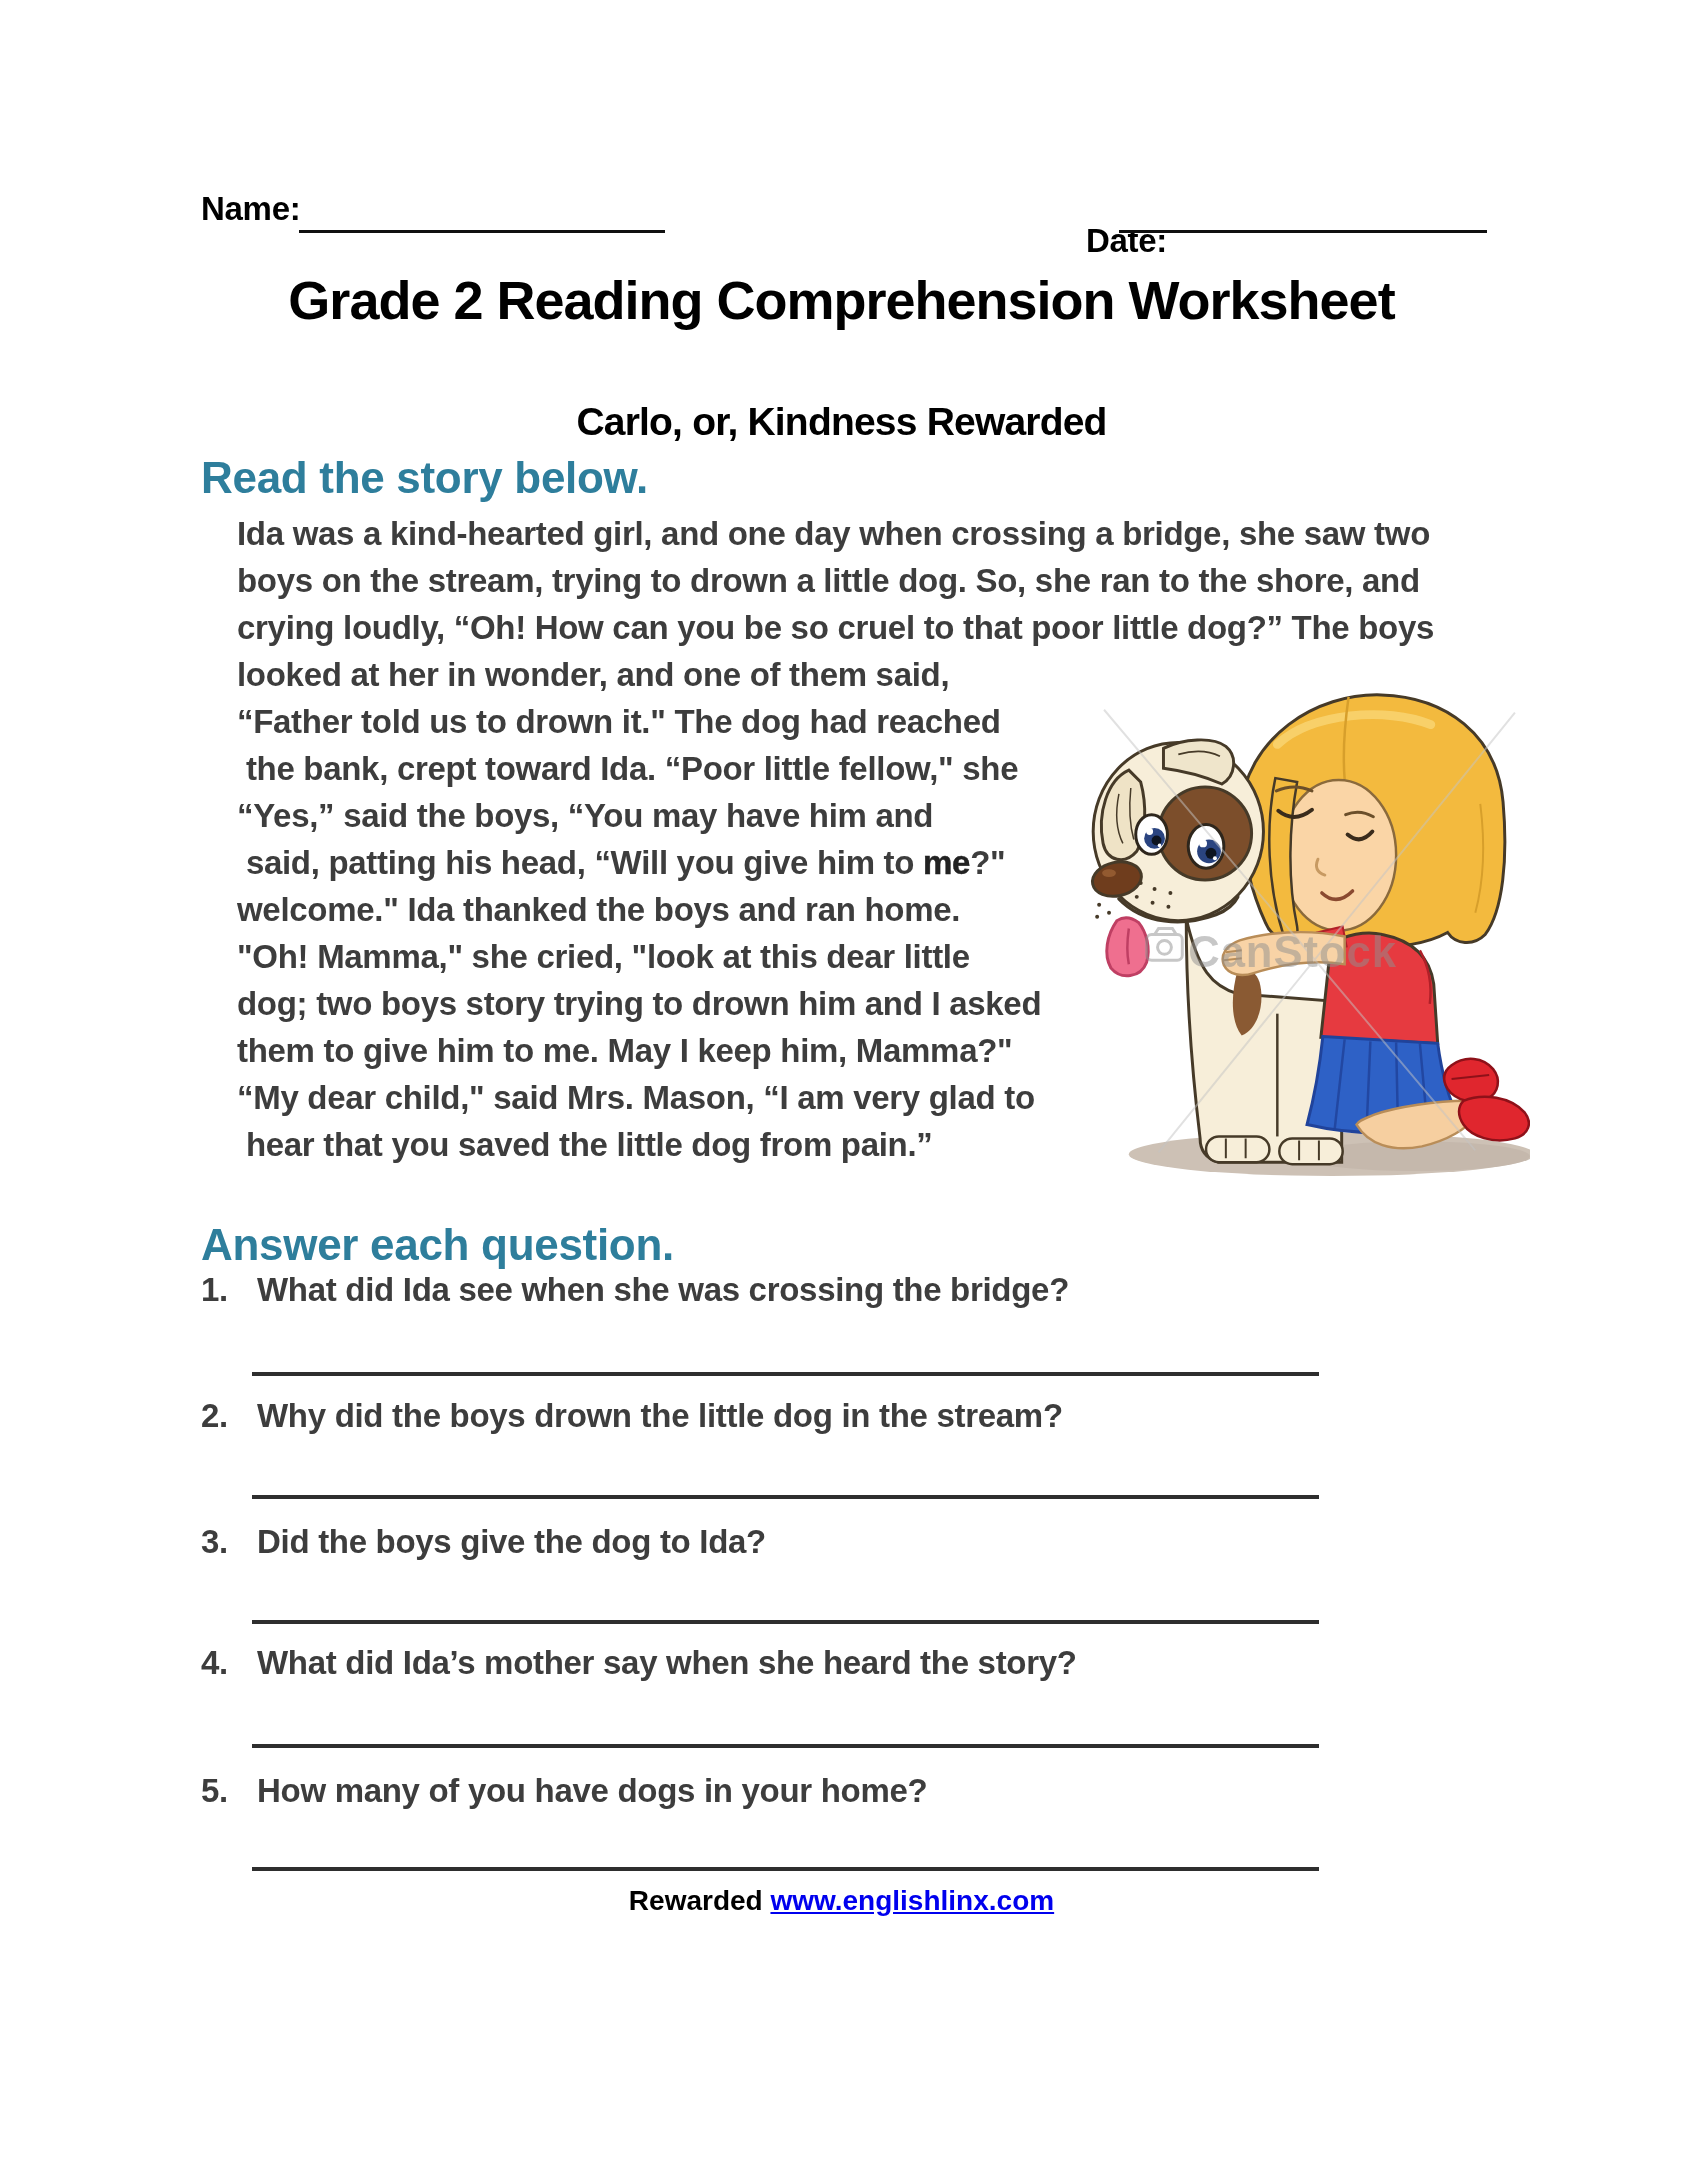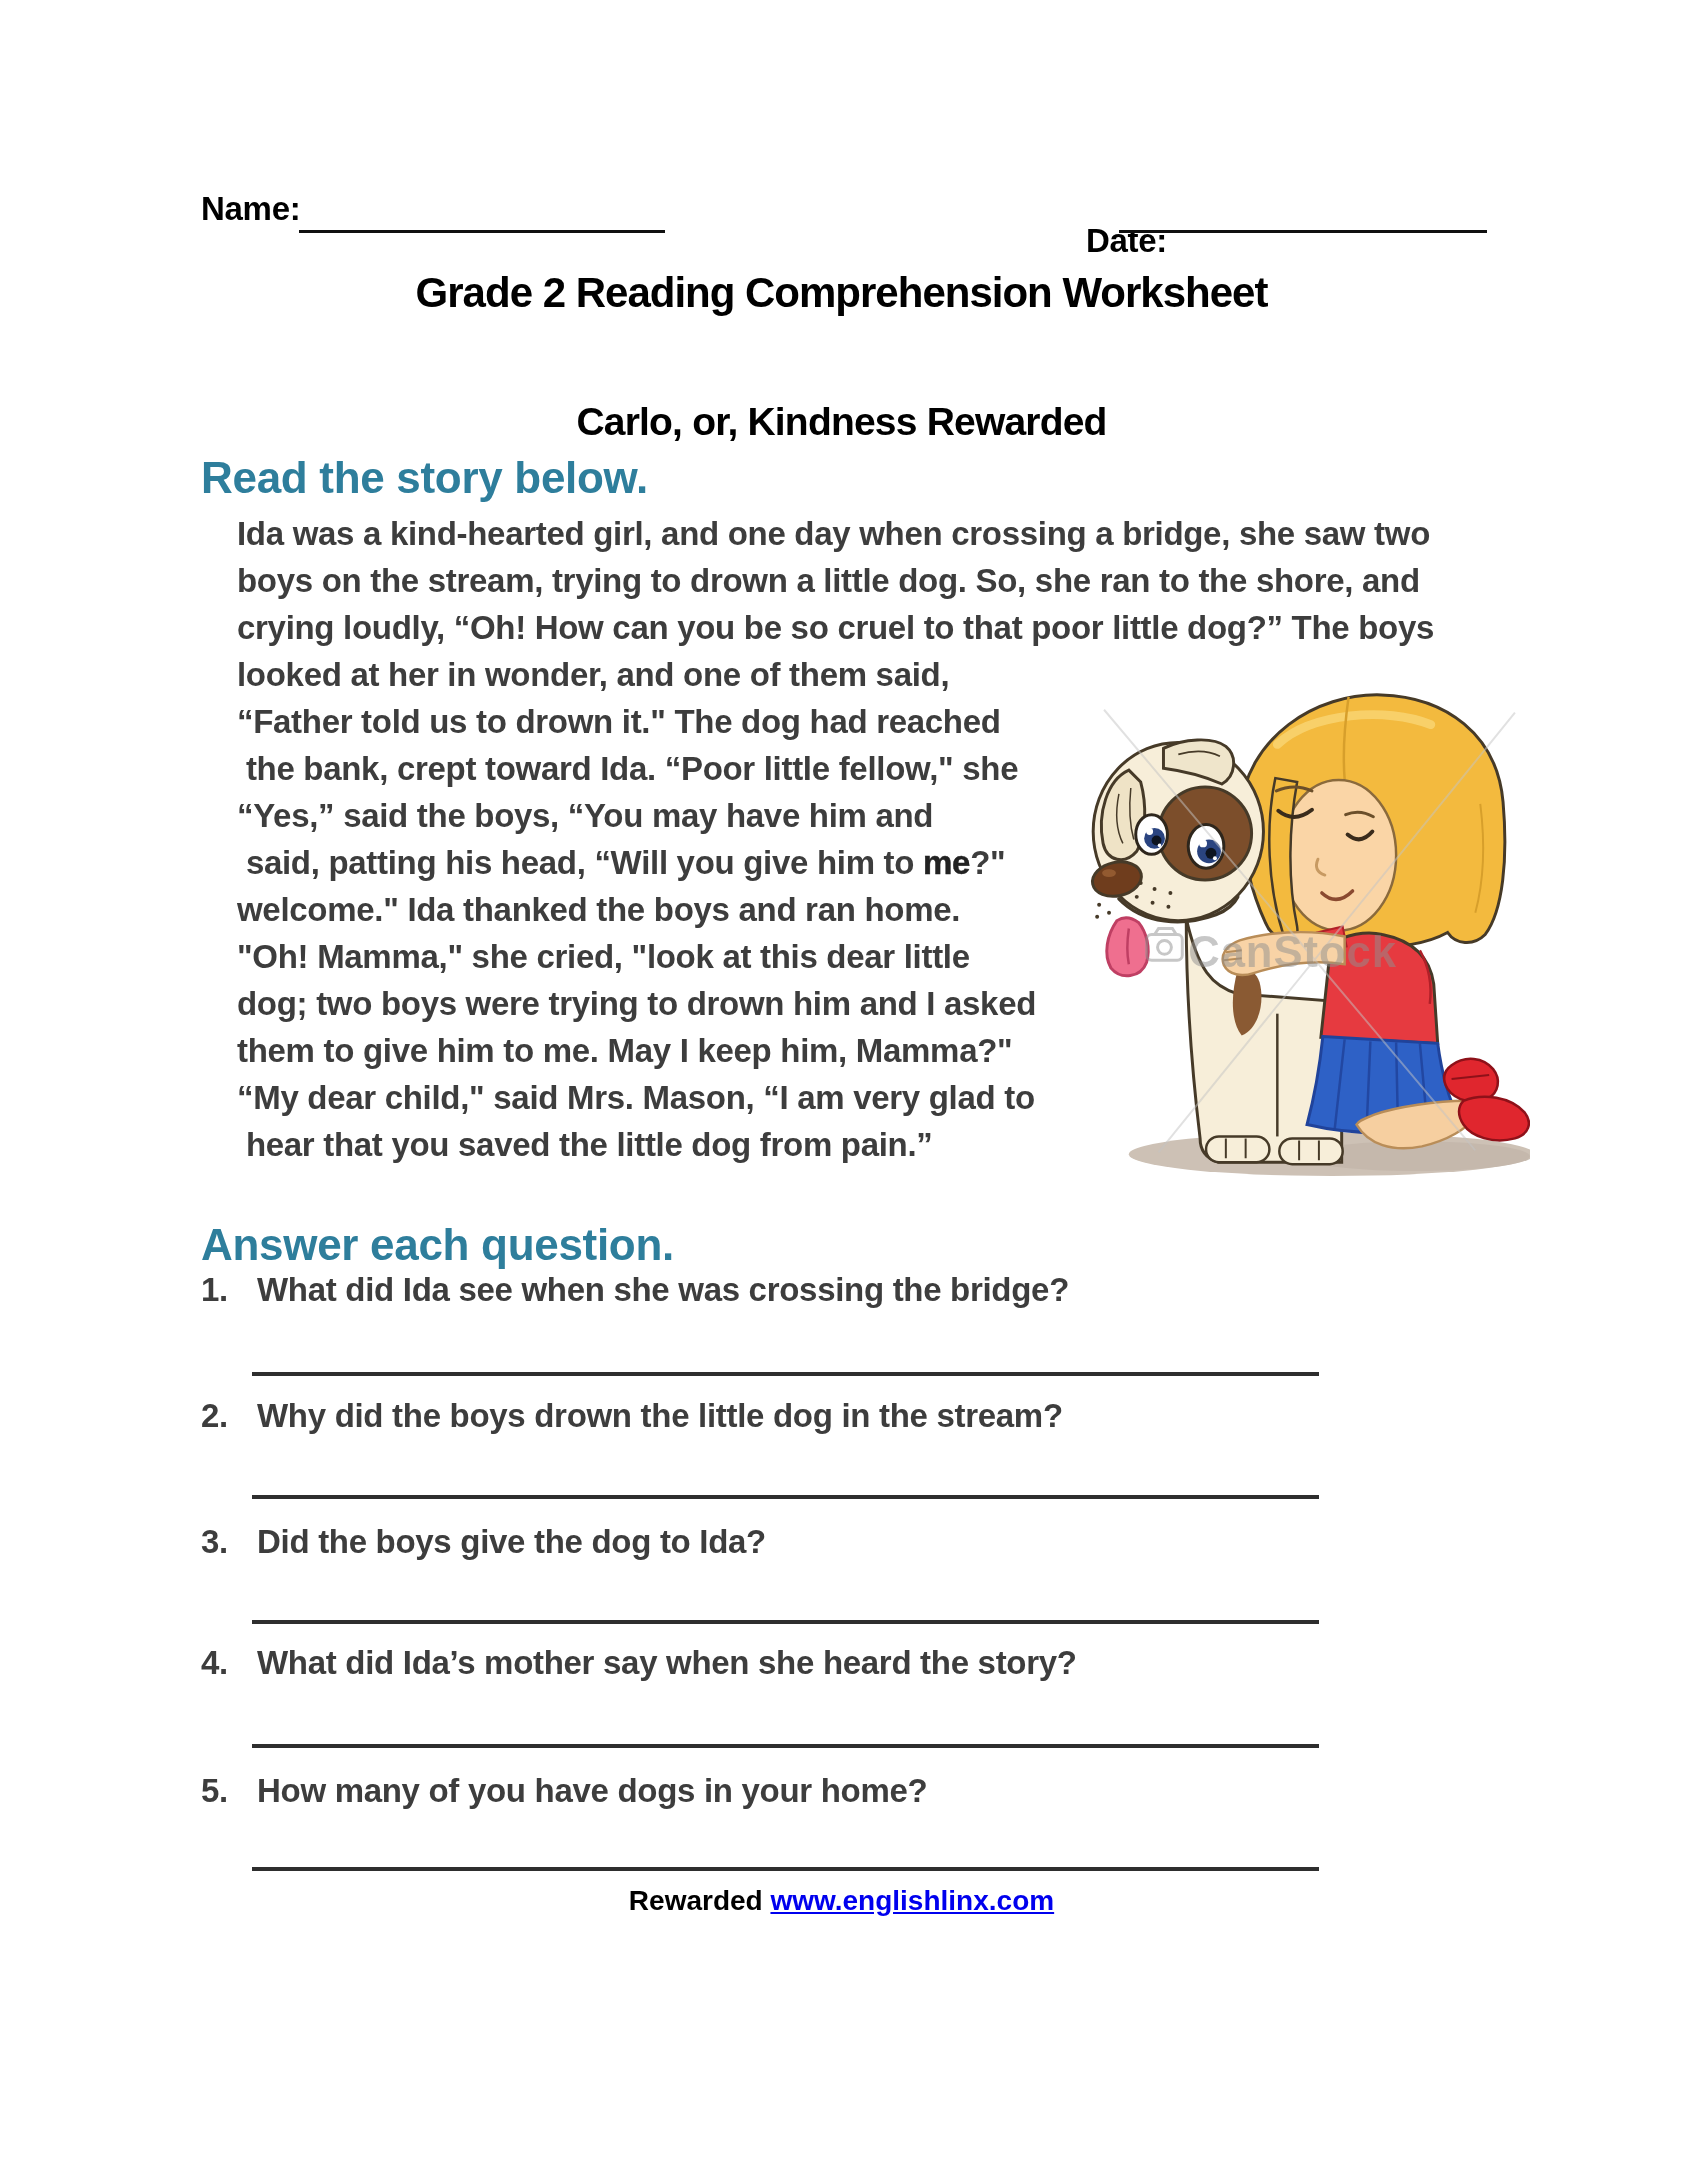--- a/index.html
+++ b/index.html
@@ -3,21 +3,21 @@
 <meta charset="utf-8">
 <style>
   html,body{margin:0;padding:0;background:#888;}
   .page{
     position:relative;width:1683px;height:2178px;background:#ffffff;
     font-family:"Liberation Sans", sans-serif;overflow:hidden;margin:0 auto;padding-left:36px;
   }
   .abs{position:absolute;}
   .label{font-size:33px;font-weight:bold;color:#000;letter-spacing:-0.3px;}
   .blank{border-bottom:3px solid #101010;height:36px;}
-  .title{left:0;width:1683px;text-align:center;font-size:42px;font-weight:bold;color:#000;letter-spacing:-1px;}
+  .title{left:0;width:1683px;text-align:center;font-size:54px;font-weight:bold;color:#000;letter-spacing:-1px;}
   .subtitle{left:0;width:1683px;text-align:center;font-size:39px;font-weight:bold;color:#000;letter-spacing:-0.8px;margin-top:22px;}
   .teal-head{font-size:44px;font-weight:bold;color:#2e7e9c;letter-spacing:-0.3px;}
   .story{left:201px;top:510px;width:1346px;font-size:33px;font-weight:bold;color:#3d3d3d;letter-spacing:-0.3px;}
   .story .line{line-height:47px;white-space:pre-wrap;margin-left:36px;}
   .xbold{font-style:normal;font-weight:900;color:#222;-webkit-text-stroke:0.5px #222;}
   .qrow{left:201px;display:flex;font-size:33px;font-weight:bold;color:#3d3d3d;letter-spacing:-0.3px;}
   .qnum{width:56px;flex:0 0 56px;}
   .answer-line{left:252px;width:1067px;border-top:4px solid #2e2e2e;height:0;}
   .footer{left:0;width:1683px;text-align:center;font-size:28px;font-weight:bold;color:#000;}
   .footer a{color:#0000ee;text-decoration:underline;}
@@ -42,21 +42,21 @@
     <div class="line">Ida was a kind-hearted girl, and one day when crossing a bridge, she saw two</div>
     <div class="line">boys on the stream, trying to drown a little dog. So, she ran to the shore, and</div>
     <div class="line">crying loudly, “Oh! How can you be so cruel to that poor little dog?” The boys</div>
     <div class="line">looked at her in wonder, and one of them said,</div>
     <div class="line">“Father told us to drown it." The dog had reached</div>
     <div class="line"> the bank, crept toward Ida. “Poor little fellow," she</div>
     <div class="line">“Yes,” said the boys, “You may have him and</div>
     <div class="line"><span> said, patting his head, “Will you give him to </span><em class="xbold">me</em><span>?"</span></div>
     <div class="line">welcome." Ida thanked the boys and ran home.</div>
     <div class="line">"Oh! Mamma," she cried, "look at this dear little</div>
-    <div class="line">dog; two boys were trying to drown him and I asked</div>
+    <div class="line">dog; two boys story trying to drown him and I asked</div>
     <div class="line">them to give him to me. May I keep him, Mamma?"</div>
     <div class="line">“My dear child," said Mrs. Mason, “I am very glad to</div>
     <div class="line"> hear that you saved the little dog from pain.”</div>
   </div>
 
   <div class="abs illu">
     <svg width="441" height="495" viewBox="0 0 445 500" xmlns="http://www.w3.org/2000/svg">
 
       <g>
         <ellipse cx="245" cy="474" rx="205" ry="22" fill="#cdc1b5"></ellipse>

